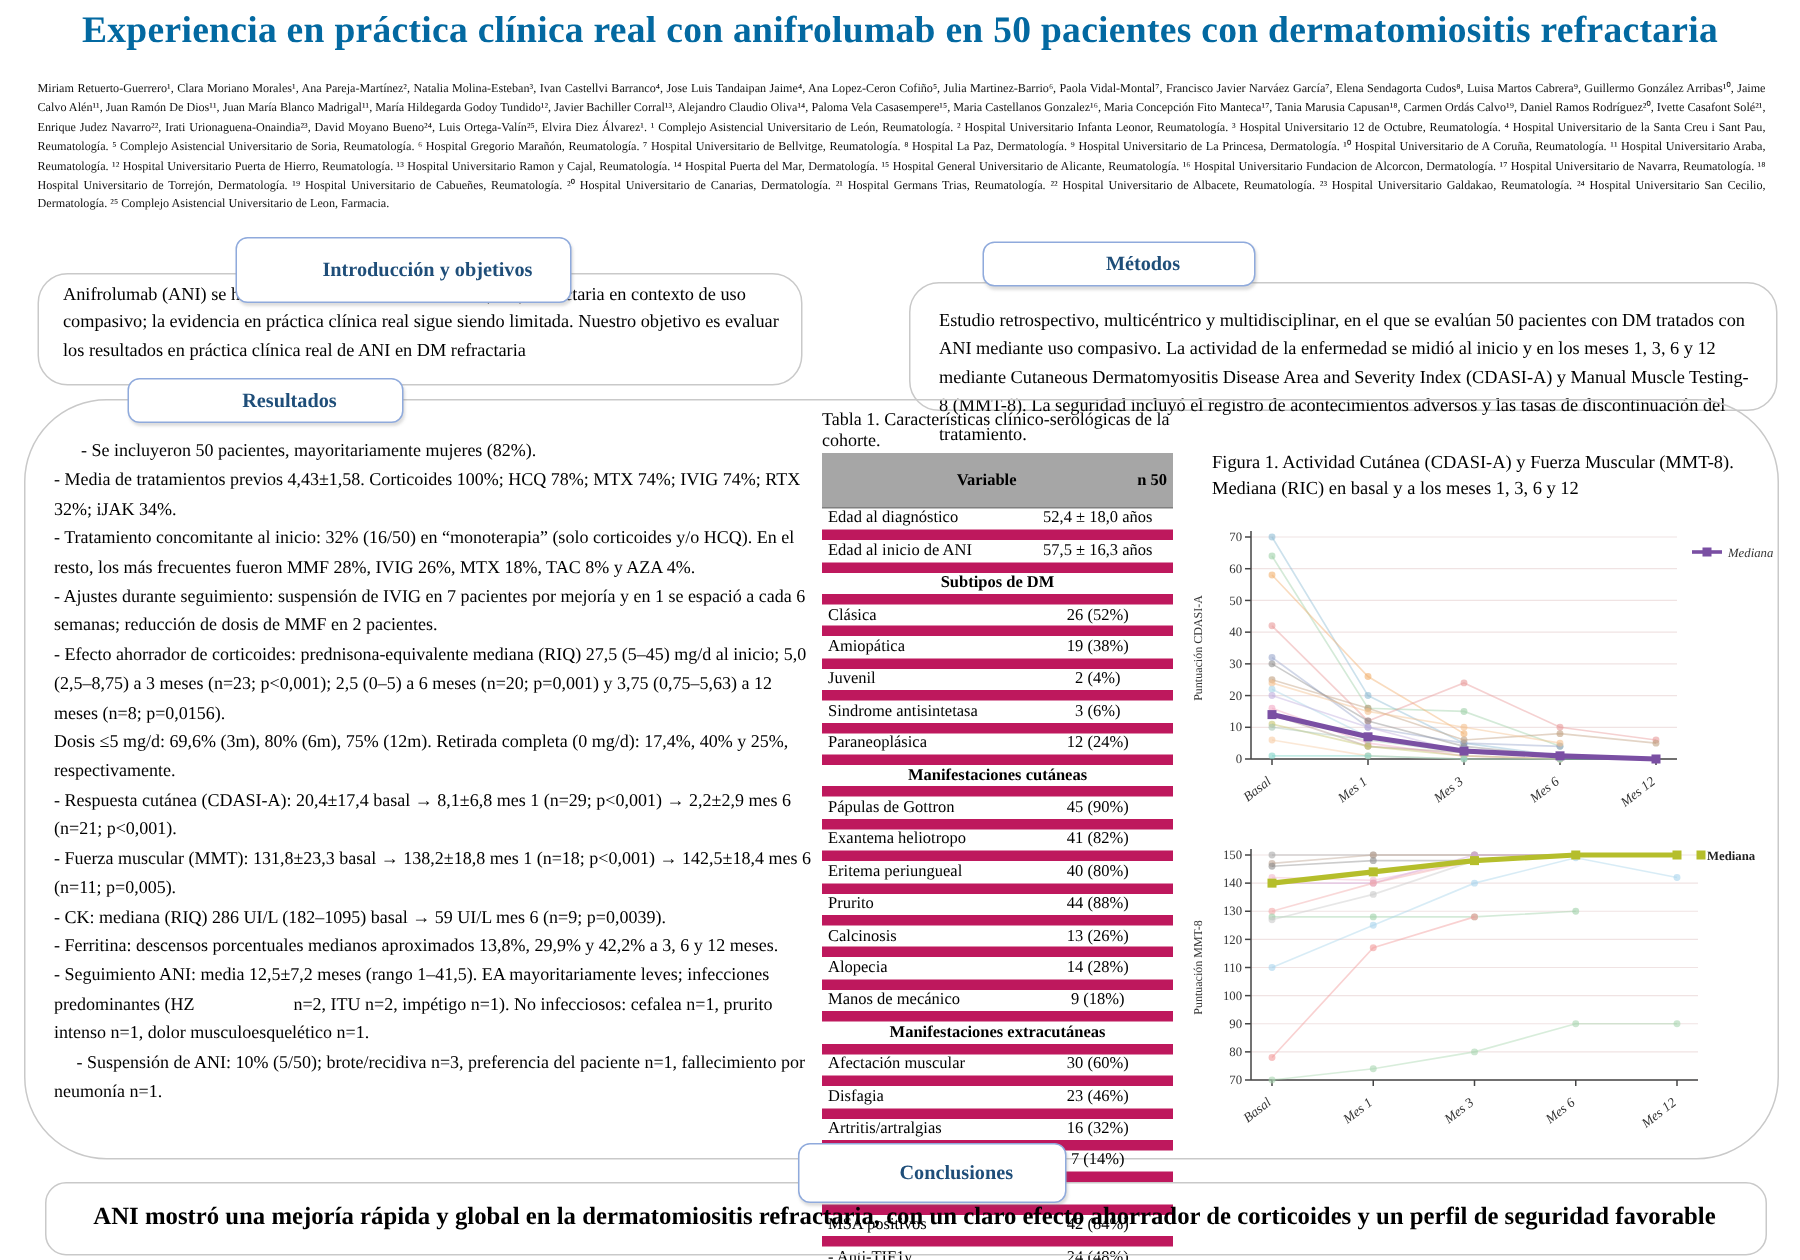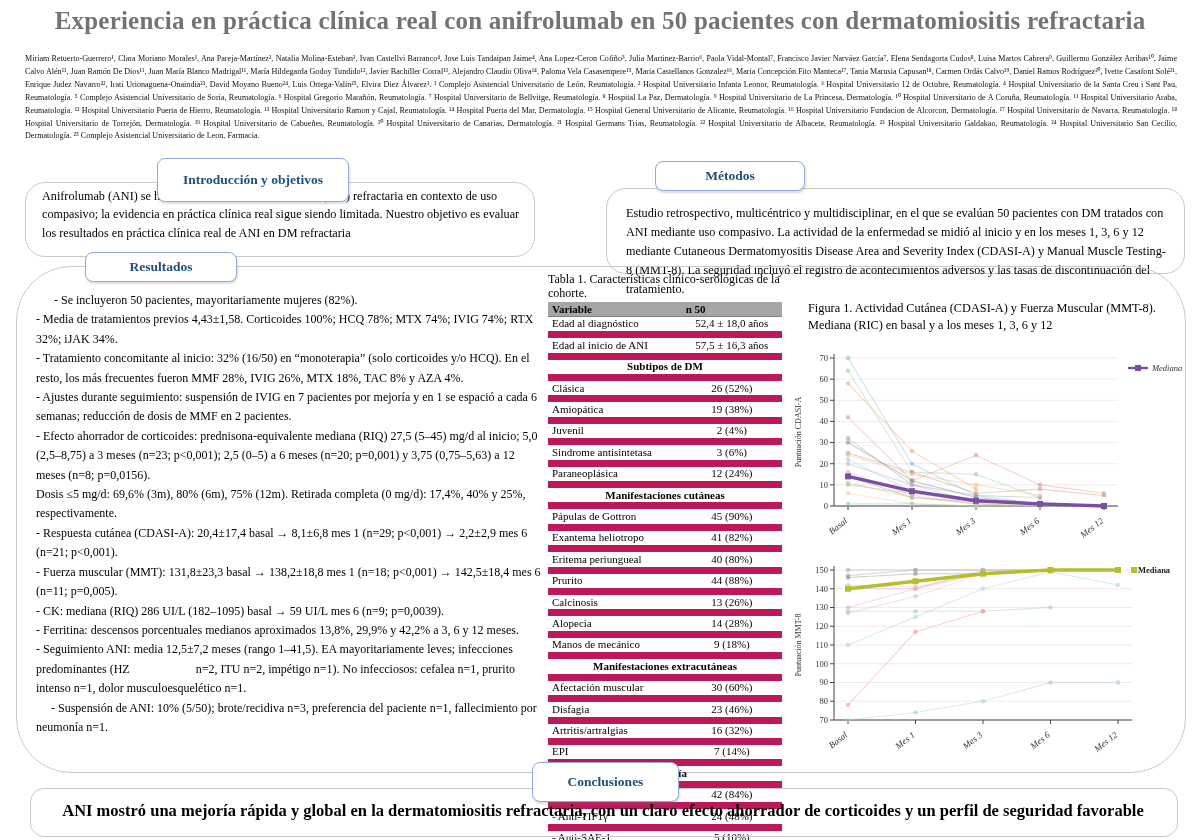--- a/index.html
+++ b/index.html
@@ -3,47 +3,47 @@
 <meta charset="utf-8">
 <style>
   html,body{margin:0;padding:0;}
   body{
     width:1200px;height:840px;position:relative;background:#ffffff;
     font-family:"Liberation Serif", serif;color:#000;overflow:hidden;
   }
   .abs{position:absolute;}
   #title{
     top:7px;left:0;width:1200px;text-align:center;
-    font-size:25px;font-weight:bold;color:#737373;letter-spacing:.2px;
+    font-size:25px;font-weight:bold;color:#0369a1;letter-spacing:.2px;
   }
   #authors{
     top:53px;left:25px;width:1152px;font-size:8.1px;line-height:12.9px;
     text-align:justify;color:#111;
   }
   .label-box{
     background:#fff;border:1.6px solid #8FAADC;border-radius:8px;
     display:flex;align-items:center;justify-content:center;text-align:right;
     font-weight:bold;color:#1F4E79;font-size:13.5px;z-index:6;
-    box-shadow:1px 2px 2px rgba(120,120,120,.25);line-height:1.25;
+    box-shadow:1px 2px 2px rgba(120,120,120,.25);line-height:1.25;padding-left:32px;
   }
   .content-box{border:1.5px solid #c9c9c9;background:transparent;}
   #intro-box{left:25px;top:182px;width:508px;height:73px;border-radius:20px;}
   #intro-text{left:42px;top:187px;width:482px;font-size:12.2px;line-height:1.5;}
   #metodos-box{left:606px;top:188px;width:577px;height:84px;border-radius:20px;}
   #metodos-text{left:626px;top:204px;width:540px;font-size:12.2px;line-height:1.56;}
   #big-box{left:16px;top:266px;width:1168px;height:505px;border-radius:55px;z-index:0;}
   #results-text{left:36px;top:291px;width:506px;font-size:12px;z-index:1;}
   #results-text p{margin:0;line-height:19.4px;}
   
   #table-col{left:548px;top:272px;width:234px;z-index:2;}
   #table-caption{font-size:12px;line-height:1.2;margin-bottom:1px;}
   table.cohort{border-collapse:collapse;width:100%;font-size:11px;margin-top:0;}
   table.cohort th{
-    background:#a6a6a6;color:#000;font-weight:bold;text-align:left;
-    padding:1px 4px;border-bottom:1px solid #7f7f7f;margin-top:14px;
+    background:#a6a6a6;color:#000;font-weight:bold;text-align:right;
+    padding:12px 4px;border-bottom:1px solid #7f7f7f;margin-top:14px;
   }
   table.cohort td{
     border-bottom:7px solid #be185d;padding:0.5px 4px;line-height:1.22;
     vertical-align:middle;
   }
   table.cohort td.val{text-align:center;white-space:nowrap;}
   table.cohort tr.section td{text-align:center;font-weight:bold;}
   
   #figure-caption{left:808px;top:300px;width:372px;font-size:12.3px;line-height:1.35;z-index:2;}
   #chartA{left:790px;top:344px;z-index:2;}

